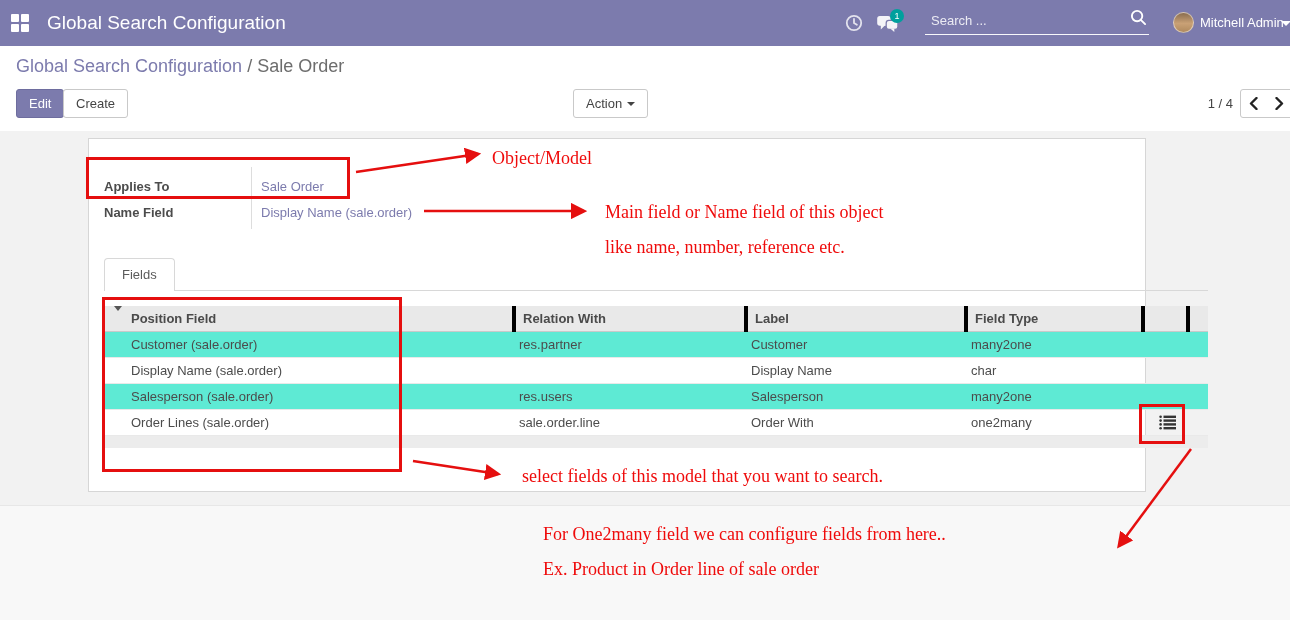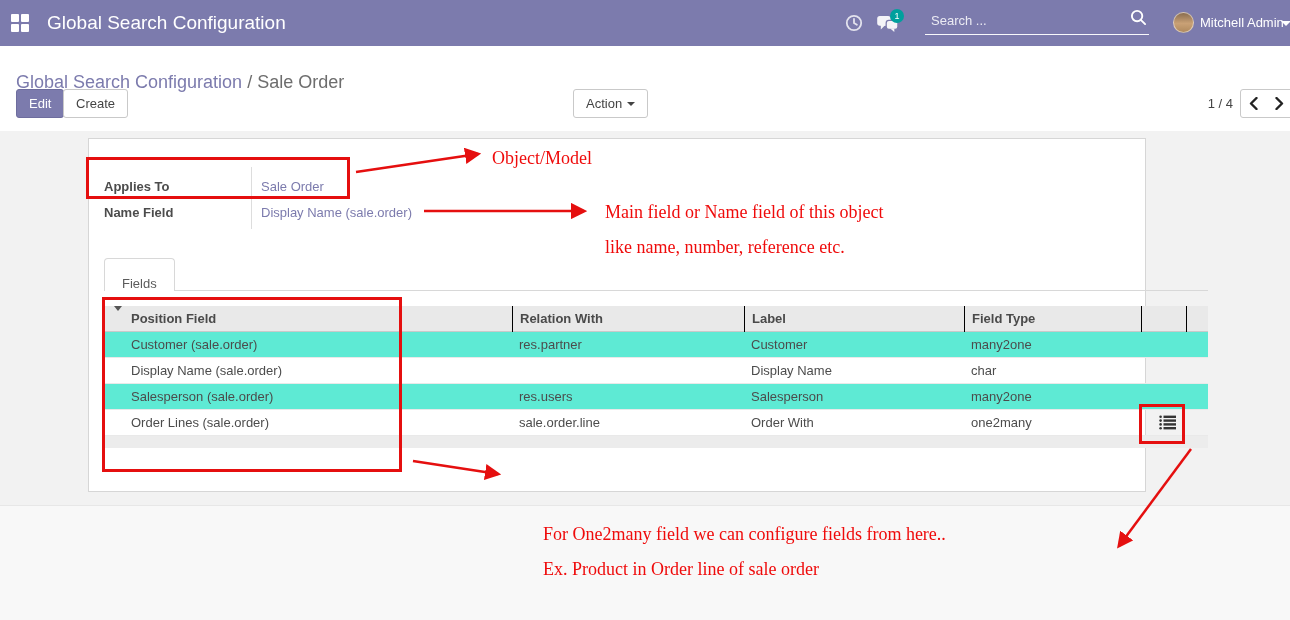--- a/index.html
+++ b/index.html
@@ -23,21 +23,21 @@
   .nav-search input { flex:1; background:transparent; border:none; outline:none; color:#fff; font-size:13px;
                       font-family:"Liberation Sans", sans-serif; padding:0 4px 2px 6px; }
   .nav-search input::placeholder { color:rgba(255,255,255,.85); }
   .avatar { position:absolute; left:1173px; top:12px; width:21px; height:21px; border-radius:50%;
             background:linear-gradient(180deg,#8a6d4f 0%,#c9a176 55%,#b08a5e 100%); border:1px solid rgba(255,255,255,.5); cursor:pointer; }
   .user-name { position:absolute; left:1200px; top:0; line-height:46px; color:#fff; font-size:13px; cursor:pointer; }
   .caret-w { position:absolute; left:1281px; top:21px; width:0; height:0;
              border-left:5px solid transparent; border-right:5px solid transparent; border-top:5px solid #fff; }
 
   
-  .breadcrumb { position:absolute; left:16px; top:72px; font-size:18px; }
+  .breadcrumb { position:absolute; left:16px; top:56px; font-size:18px; }
   .bc-parent { color:#7c7bad; cursor:pointer; }
   .bc-sep, .bc-current { color:#6d6d6d; }
 
   
   .btn { position:absolute; top:89px; height:29px; font-size:13px; font-family:"Liberation Sans", sans-serif;
          border-radius:3px; border:1px solid #c9c9c9; background:#fff; color:#444; cursor:pointer; padding:0 12px; }
   .btn.primary { background:#7c7bad; border-color:#6e6d9e; color:#fff; }
   .btn.edit { left:16px; }
   .btn.create { left:63px; }
   .btn.action { left:573px; }
@@ -52,29 +52,29 @@
 
   
   .viewport { position:absolute; left:0; top:131px; width:1290px; height:374px; background:#f2f2f2; }
   .sheet { position:absolute; left:88px; top:7px; width:1058px; height:354px; background:#fff; border:1px solid #d6d6d6; }
 
   .fld-label { position:absolute; left:15px; font-size:13px; font-weight:bold; color:#4c4c4c; }
   .fld-value { position:absolute; left:172px; font-size:13px; color:#7c7bad; cursor:pointer; }
   .fld-sep { position:absolute; left:162px; top:28px; width:1px; height:62px; background:#ddd; }
 
   .notebook-line { position:absolute; left:15px; top:151px; width:1104px; height:1px; background:#d8d8d8; }
-  .tab { position:absolute; left:15px; top:119px; height:33px; padding:9px 17px; background:#fff;
+  .tab { position:absolute; left:15px; top:119px; height:33px; padding:0 17px; background:#fff;
          border:1px solid #d8d8d8; border-bottom:none; border-radius:4px 4px 0 0; line-height:31px;
          font-size:13px; color:#5b5b5b; cursor:pointer; z-index:2; }
 
   
   .ltable { position:absolute; left:15px; top:167px; width:1104px; font-size:13px; color:#4c4c4c; }
   .lrow { display:grid; grid-template-columns:20px 388px 232px 220px 177px 45px 22px; height:26px; align-items:center; }
   .lhead { background:#e9e9e9; font-weight:bold; color:#4a4a4a; border-bottom:1px solid #c9c9c9; }
-  .lhead .hcell { border-left:1px solid #000000; height:26px; line-height:26px; padding-left:7px; }
+  .lhead .hcell { border-left:4px solid #000000; height:26px; line-height:26px; padding-left:7px; }
   .lhead .hcell.first { border-left:none; }
   .lbody .lrow { border-bottom:1px solid #e9e9e9; cursor:pointer; }
   .lbody .lrow.odd { background:#5eead4; }
   .lcell { padding-left:7px; overflow:hidden; white-space:nowrap; }
   .sort-caret { width:0; height:0; margin:0 auto; border-left:4px solid transparent; border-right:4px solid transparent;
                 border-top:5px solid #555; }
   .tail-strip { height:12px; background:#ececec; }
   .icell { display:flex; justify-content:center; }
 
   
@@ -227,20 +227,21 @@
 
   <div class="bottom"></div>
 
   <div class="redbox" style="left:86px;  top:157px; width:264px; height:42px;"></div>
   <div class="redbox" style="left:102px; top:297px; width:300px; height:175px;"></div>
   <div class="redbox" style="left:1139px;top:404px; width:46px;  height:40px;"></div>
 
   <div class="ann" style="left:492px; top:148px;">Object/Model</div>
   <div class="ann" style="left:605px; top:202px;">Main field or Name field of this object</div>
   <div class="ann" style="left:605px; top:237px;">like name, number, reference etc.</div>
+  <div class="ann" style="left:522px; top:466px;">select fields of this model that you want to search.</div>
   <div class="ann" style="left:543px; top:524px;">For One2many field we can configure fields from here..</div>
   <div class="ann" style="left:543px; top:559px;">Ex. Product in Order line of sale order</div>
 
   <svg id="arrows">
     <defs>
       <marker id="ah" viewBox="0 0 10 10" refX="8" refY="5" markerWidth="6.5" markerHeight="6.5" orient="auto-start-reverse">
         <path d="M0,0 L10,5 L0,10 z" fill="#e50f0f"></path>
       </marker>
     </defs>
     <line x1="356" y1="172" x2="478" y2="154" stroke="#e50f0f" stroke-width="2.5" marker-end="url(#ah)"></line>

